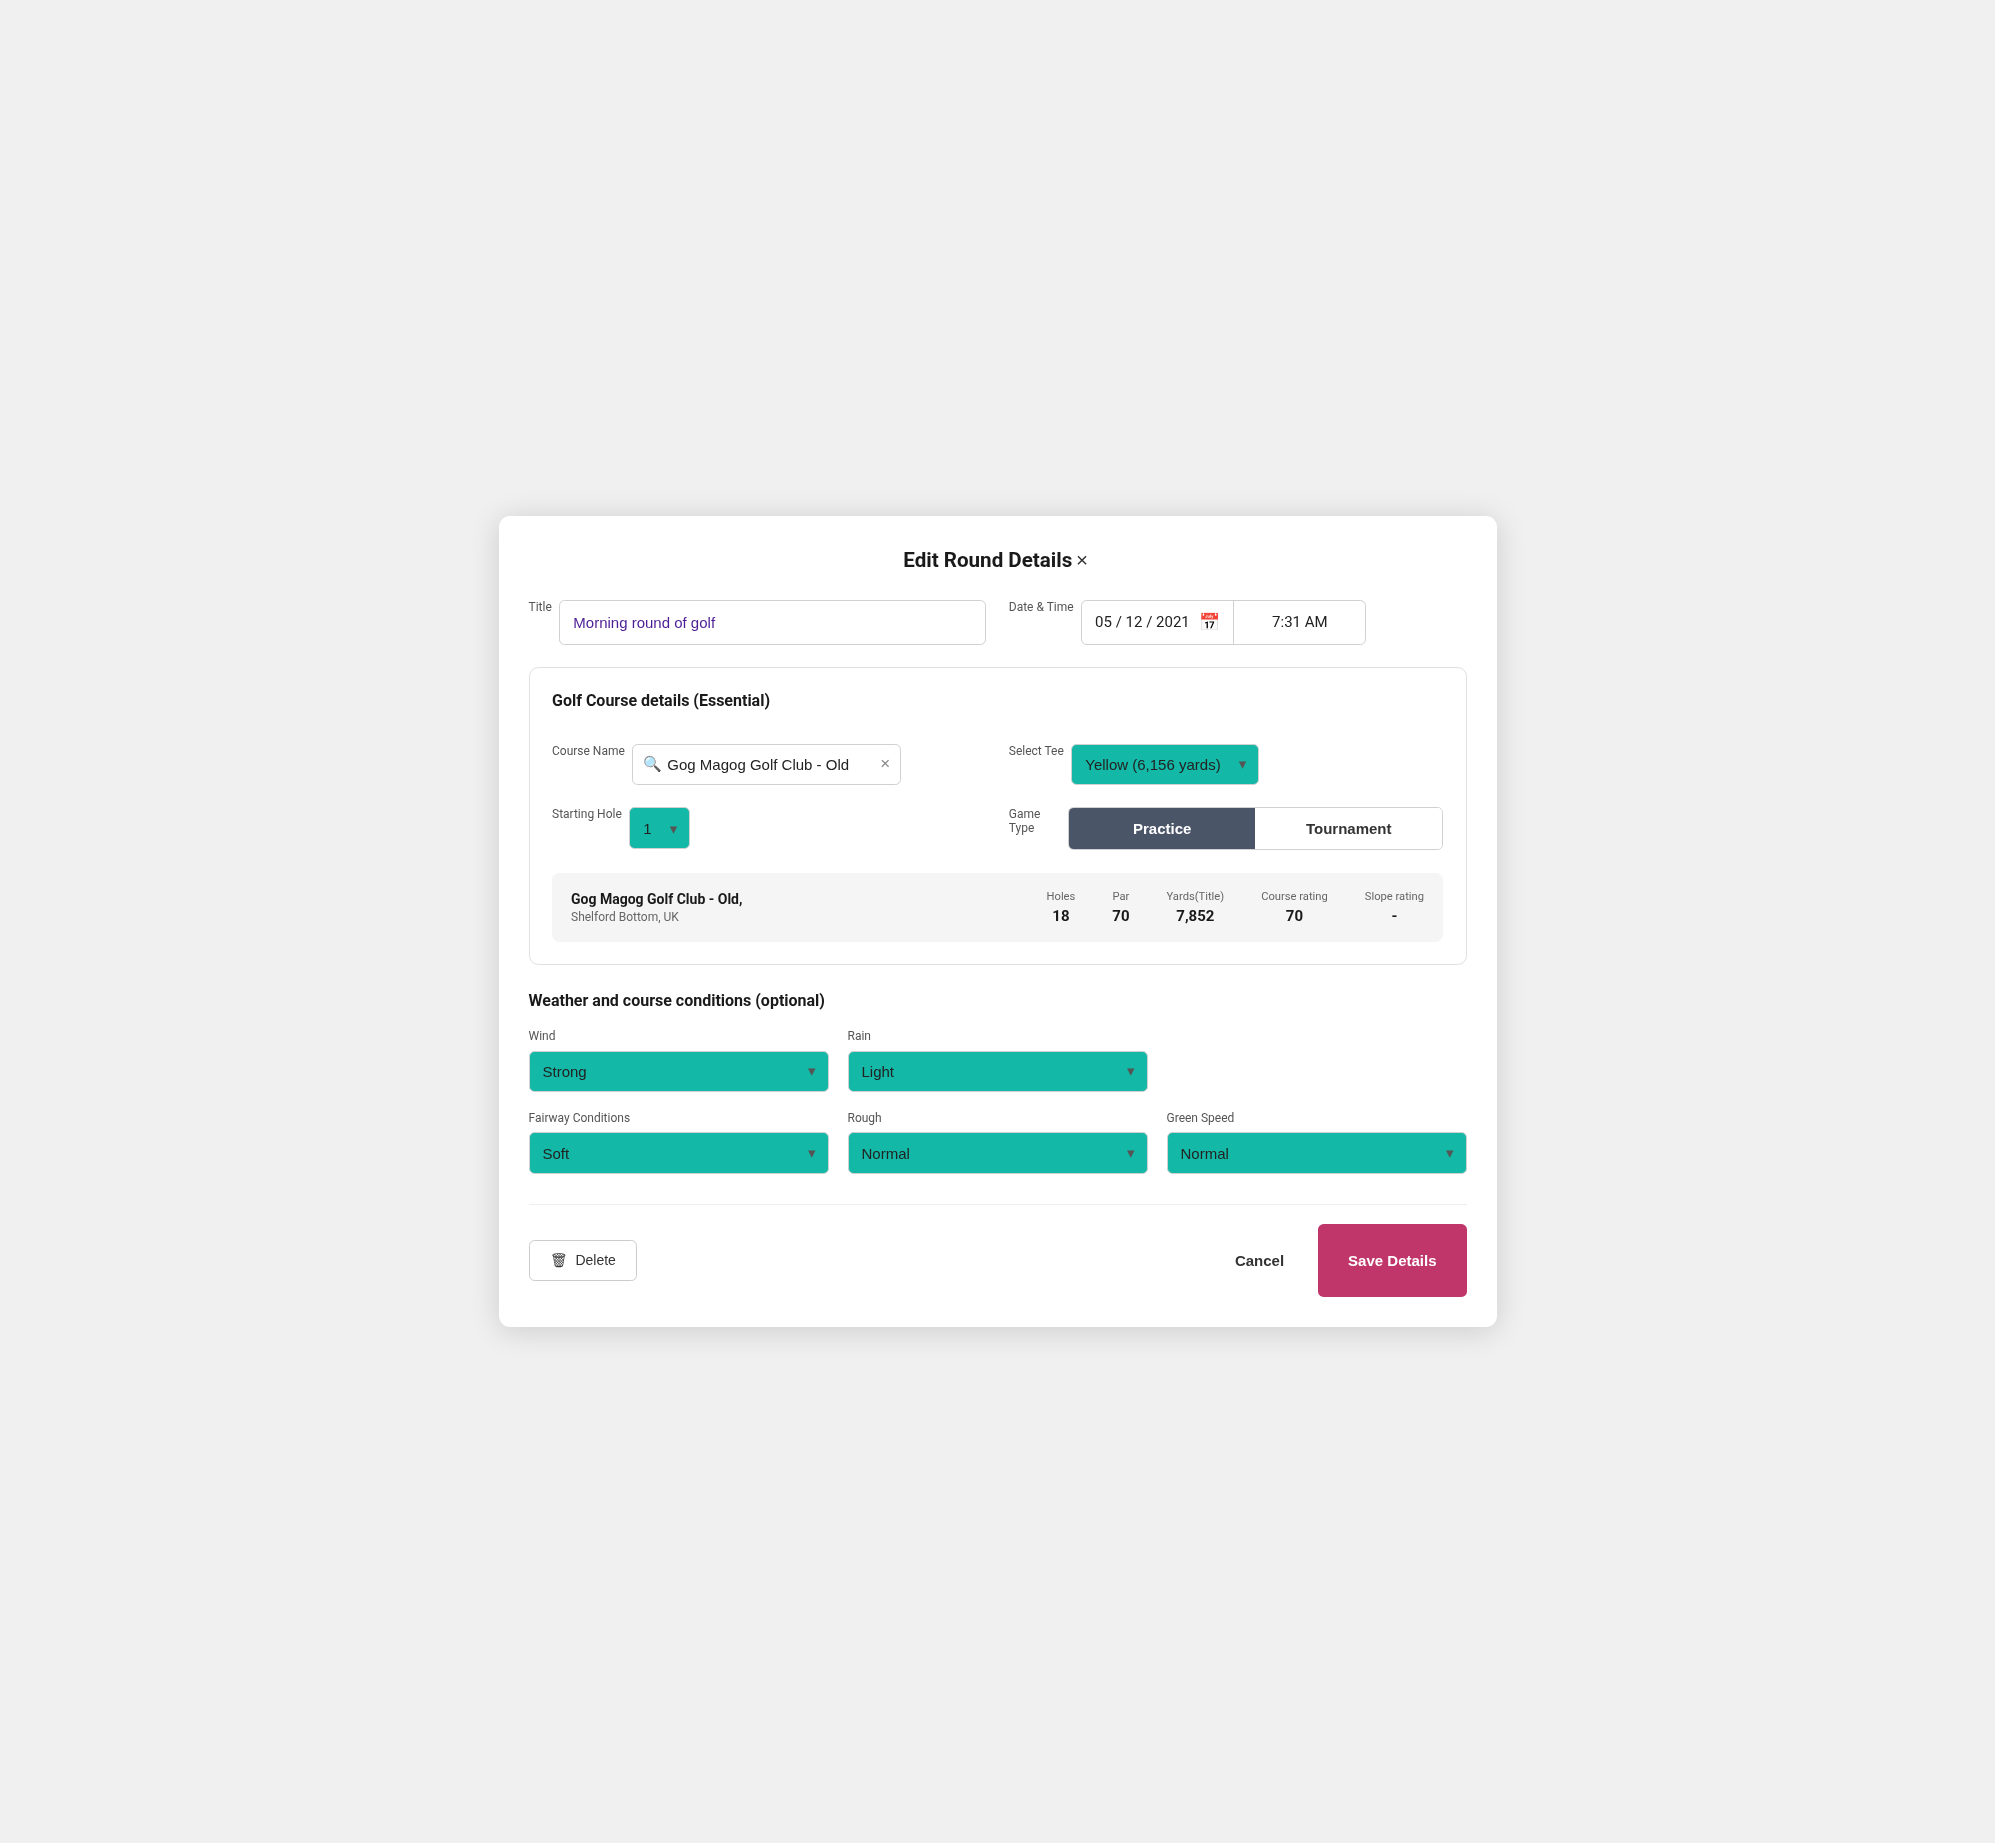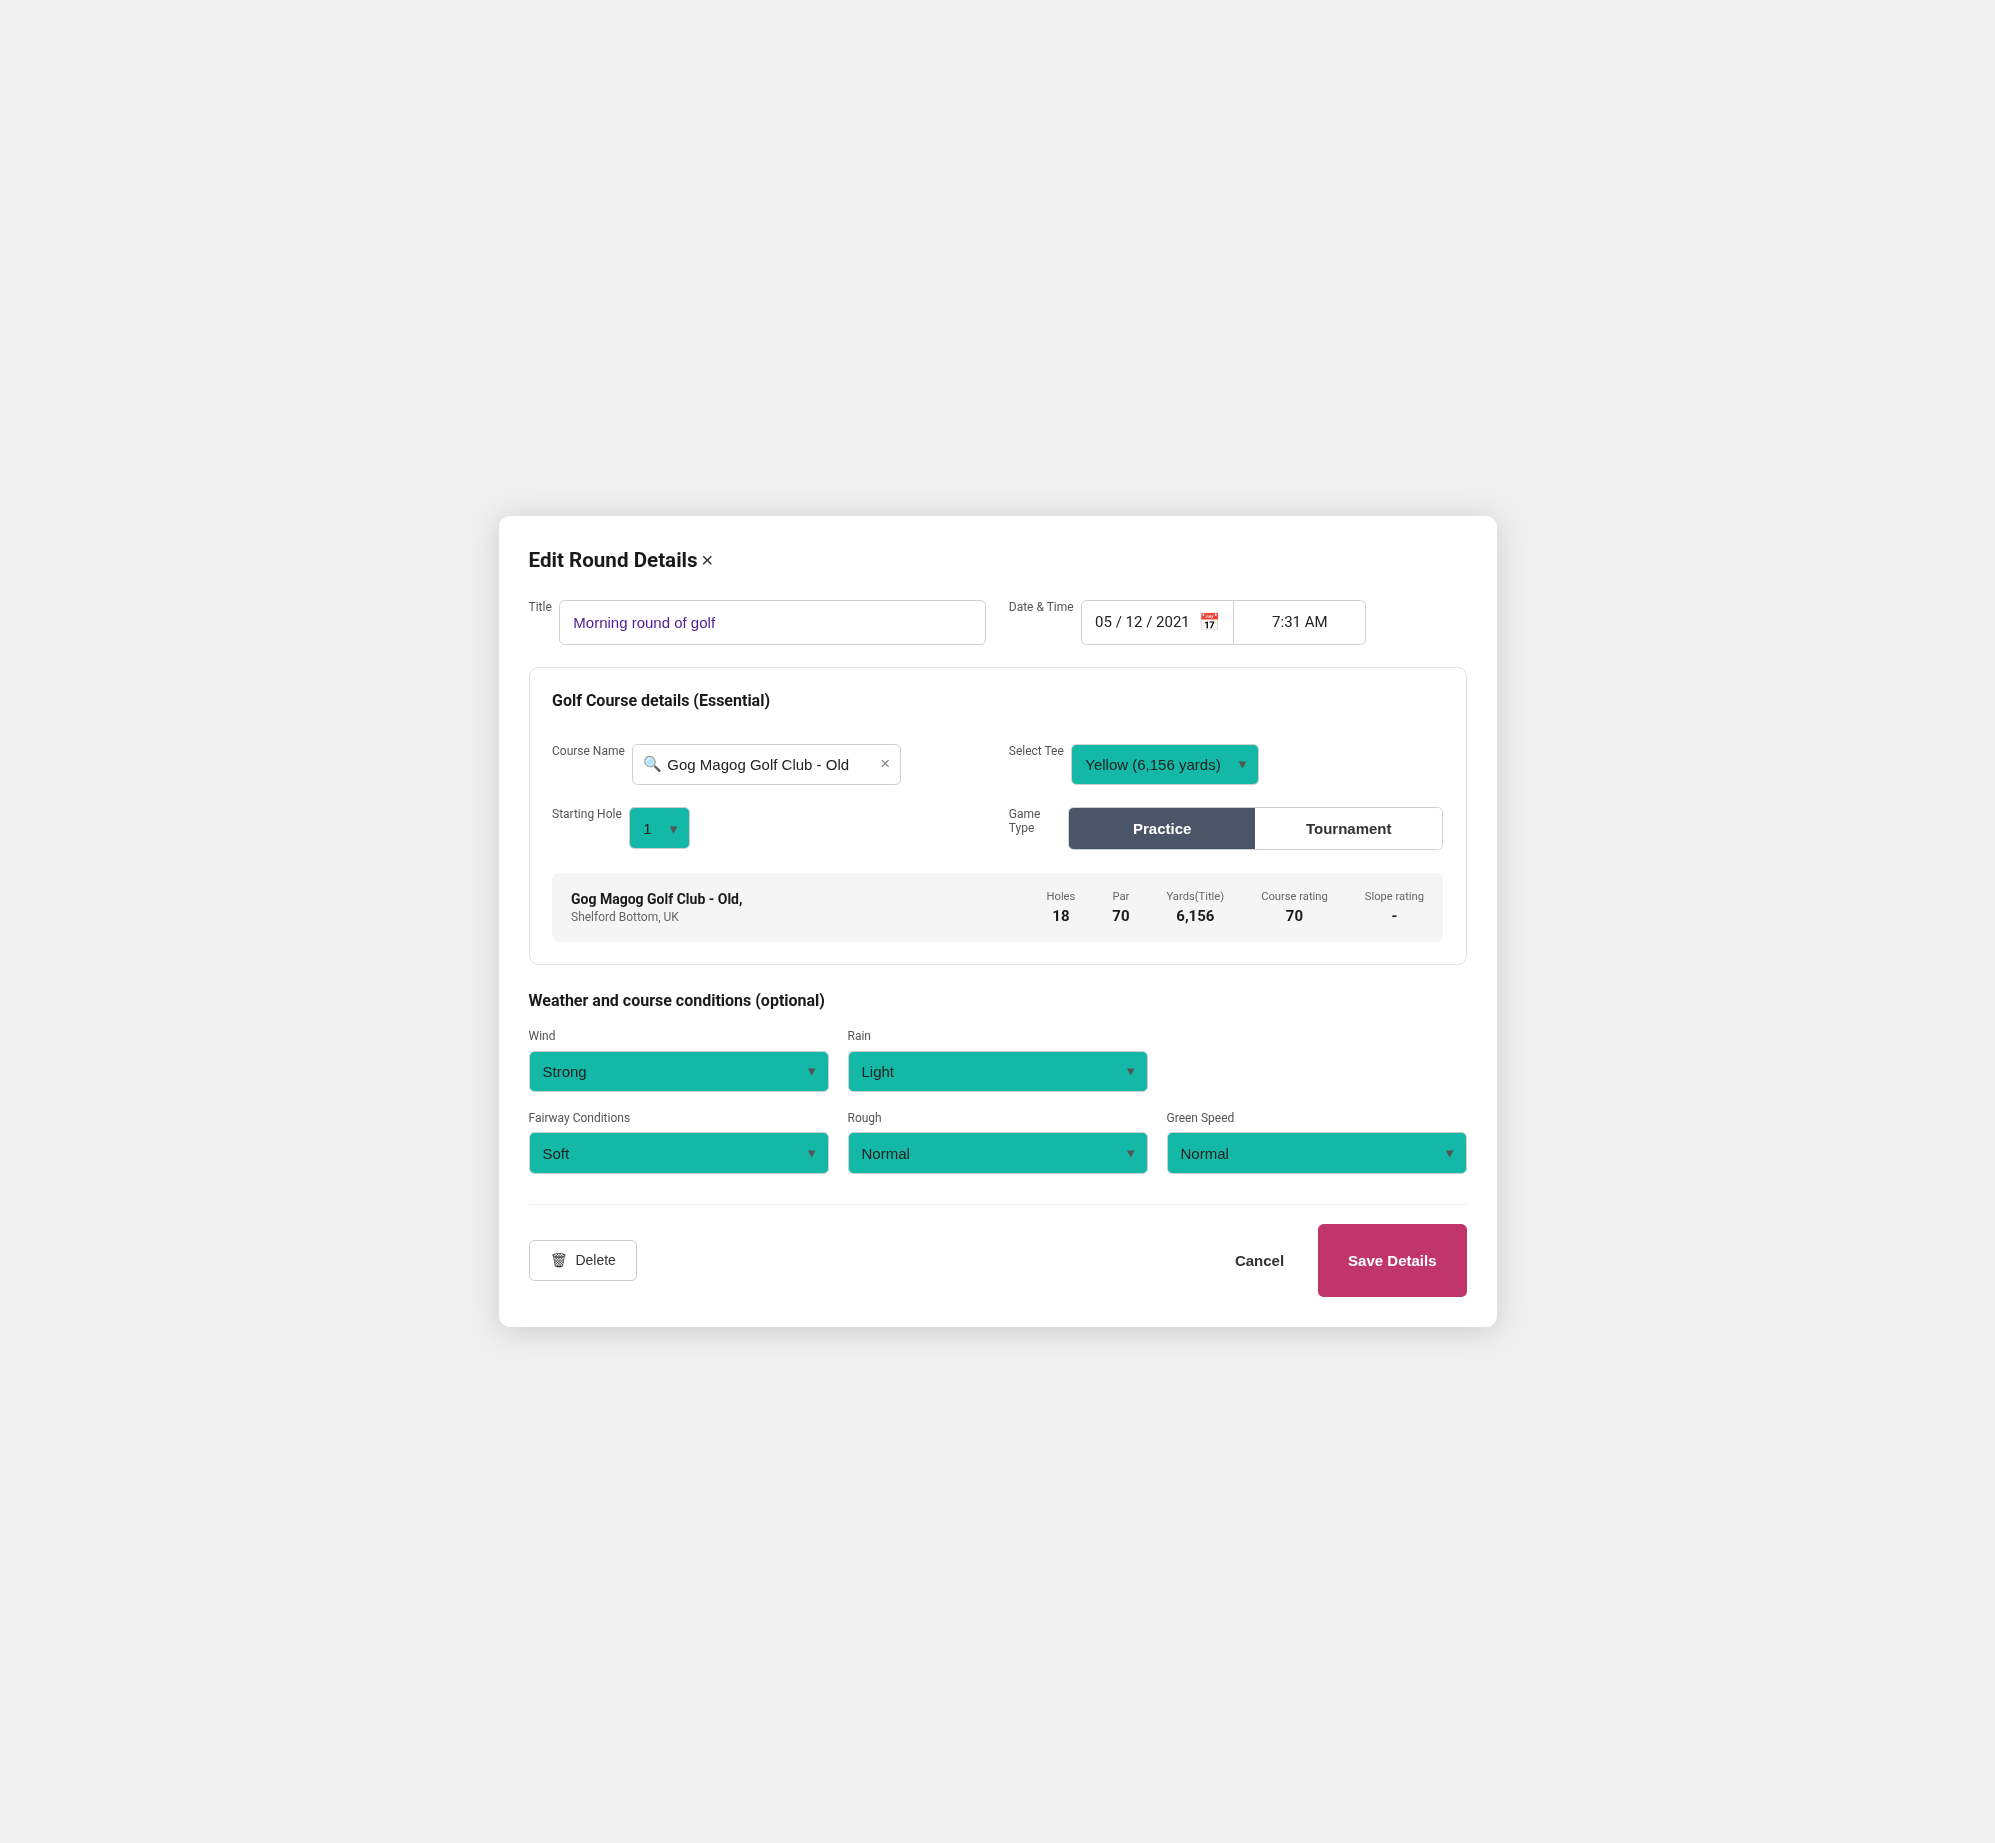--- a/index.html
+++ b/index.html
@@ -16,21 +16,21 @@
       background: #fff;
       border-radius: 11.2px;
       width: 998px;
       max-width: 100%;
       padding: 30px;
       box-shadow: 0 3.7px 30px rgba(0,0,0,0.15);
       position: relative;
     }
     .modal-header {
       display: flex;
-      justify-content: flex-start;
+      justify-content: center;
       align-items: center;
       margin-bottom: 26px;
     }
     .modal-title {
       font-size: 20.6px;
       font-weight: 700;
       color: #1a1a1a;
     }
     .close-btn {
       background: none;
@@ -366,21 +366,21 @@
       <div class="stat-item">
         <div class="stat-label">Holes</div>
         <div class="stat-value">18</div>
       </div>
       <div class="stat-item">
         <div class="stat-label">Par</div>
         <div class="stat-value">70</div>
       </div>
       <div class="stat-item">
         <div class="stat-label">Yards(Title)</div>
-        <div class="stat-value">6,156</div>
+        <div class="stat-value">7,852</div>
       </div>
       <div class="stat-item">
         <div class="stat-label">Course rating</div>
         <div class="stat-value">70</div>
       </div>
       <div class="stat-item">
         <div class="stat-label">Slope rating</div>
         <div class="stat-value">-</div>
       </div>
     </div>

